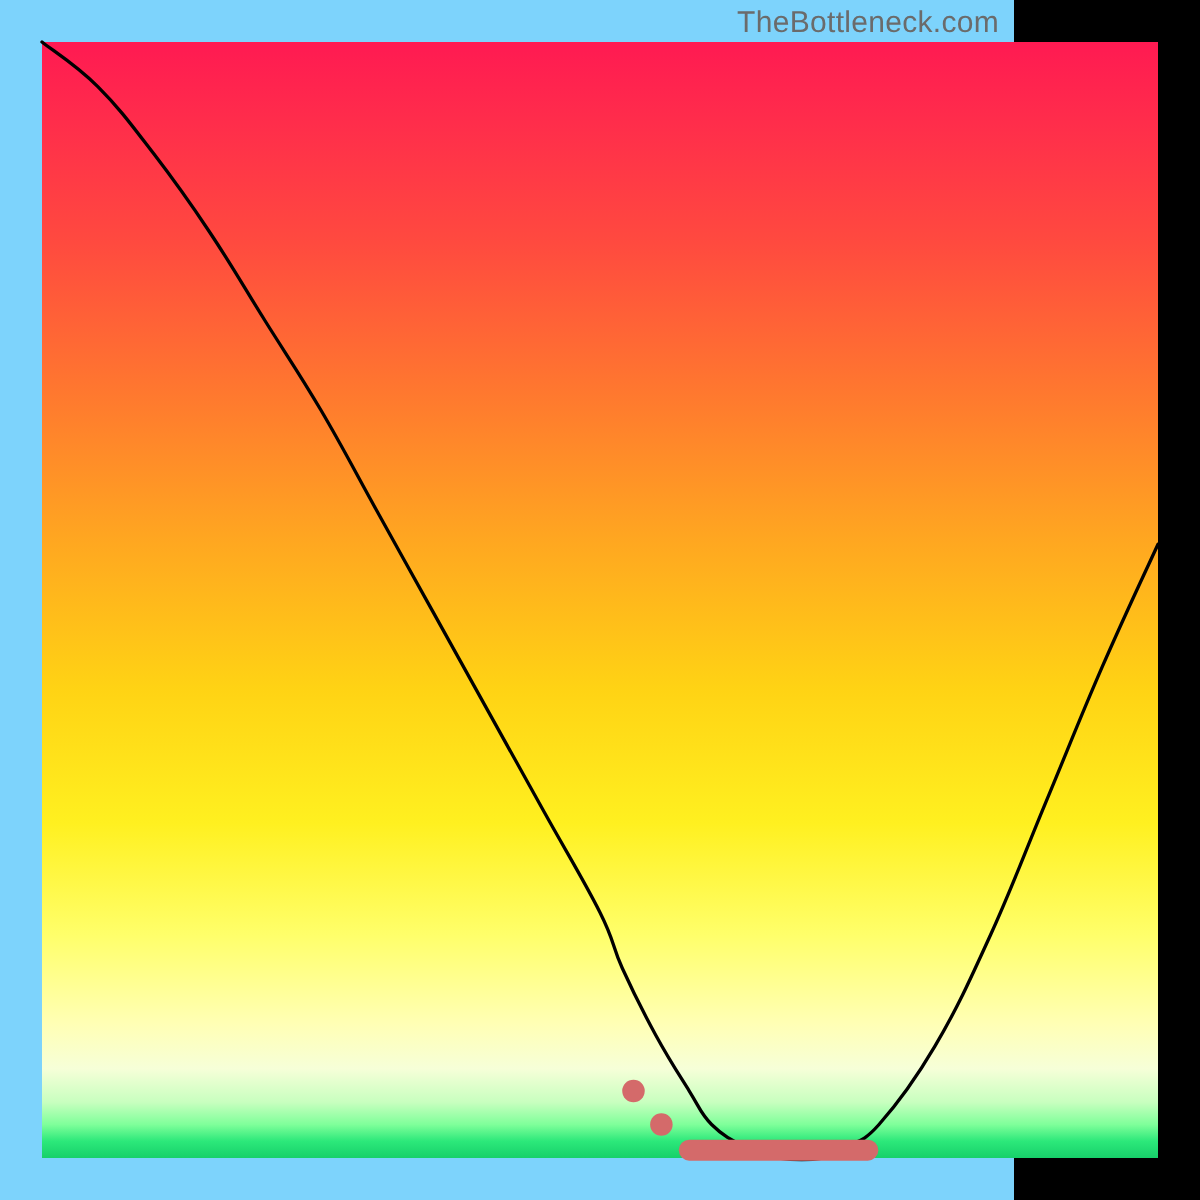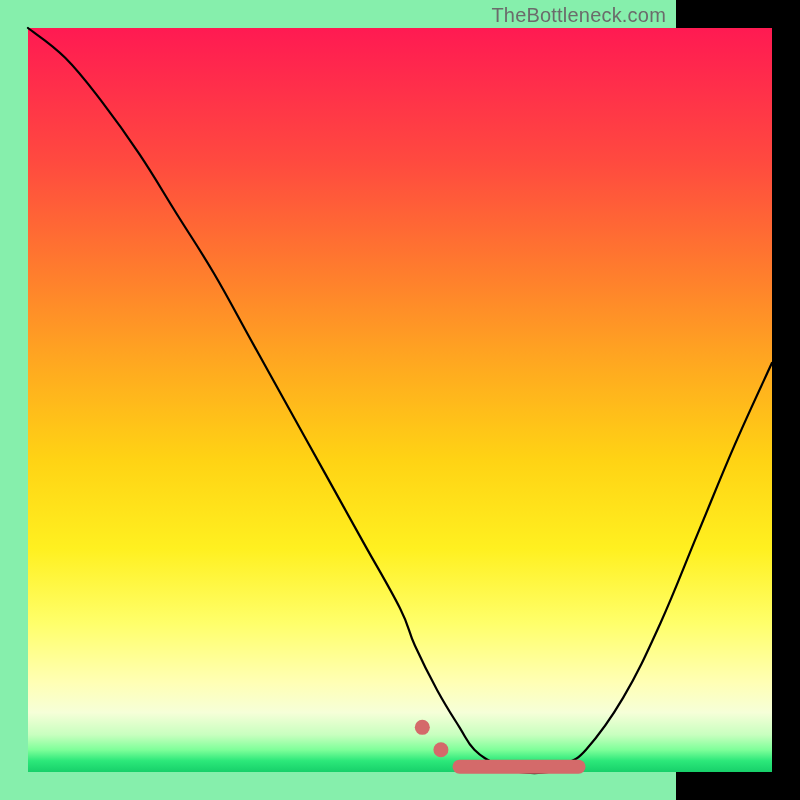--- a/index.html
+++ b/index.html
@@ -10,21 +10,21 @@
     background: #000;
     overflow: hidden;
     font-family: Arial, Helvetica, sans-serif;
   }
   .frame {
     position: absolute;
     left: 0;
     top: 0;
     width: 676px;
     height: 800px;
-    background: #86efac;
+    background: #7dd3fc;
   }
   .plot {
     position: absolute;
     left: 28px;
     top: 28px;
     width: 744px;
     height: 744px;
     
     background: linear-gradient(to bottom,
       #ff1a52 0%,

